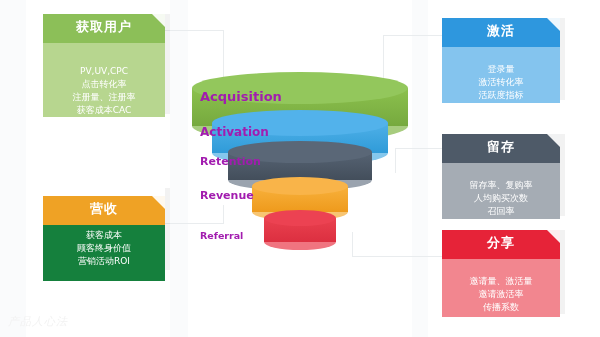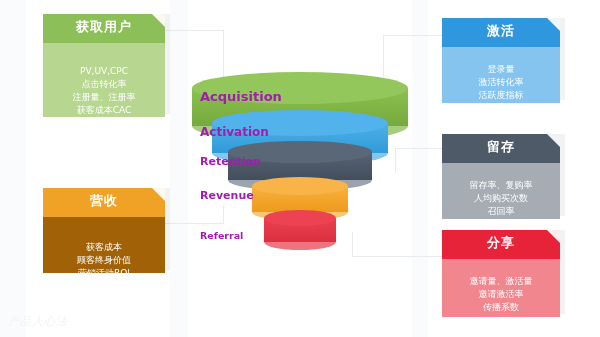--- a/index.html
+++ b/index.html
@@ -179,25 +179,25 @@
     <div class="card-body" style="background:#B7D68F;">
       <span class="ln">PV,UV,CPC</span>
       <span class="ln">点击转化率</span>
       <span class="ln">注册量、注册率</span>
       <span class="ln">获客成本CAC</span>
     </div>
     <div class="card-edge"></div>
   </div>
 
   <div class="card" style="left:43px;top:188px;width:122px;height:82px;">
-    <div class="card-header" style="background:#EFA225;">
+    <div class="card-header" style="background:#EFA225;margin-top:8px;">
       <span>营收</span>
       <span class="fold"></span>
     </div>
-    <div class="card-body" style="background:#a16207;padding-top:24px;">
+    <div class="card-body" style="background:#15803d;padding-top:4px;">
       <span class="ln">获客成本</span>
       <span class="ln">顾客终身价值</span>
       <span class="ln">营销活动ROI</span>
     </div>
     <div class="card-edge"></div>
   </div>
 
   <div class="card" style="left:442px;top:18px;width:118px;height:82px;">
     <div class="card-header" style="background:#2E97DE;">
       <span>激活</span>

